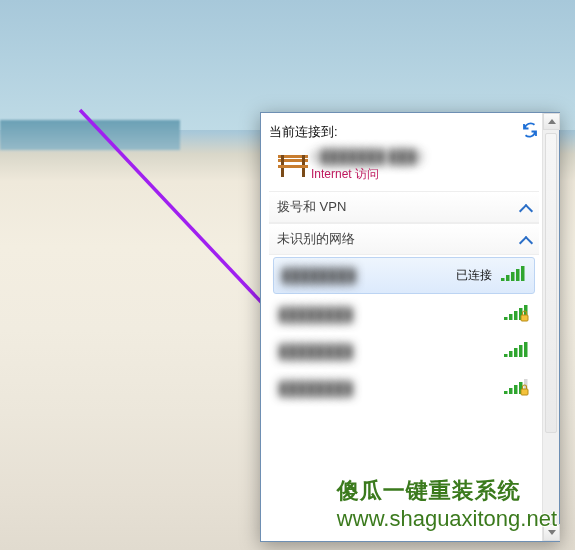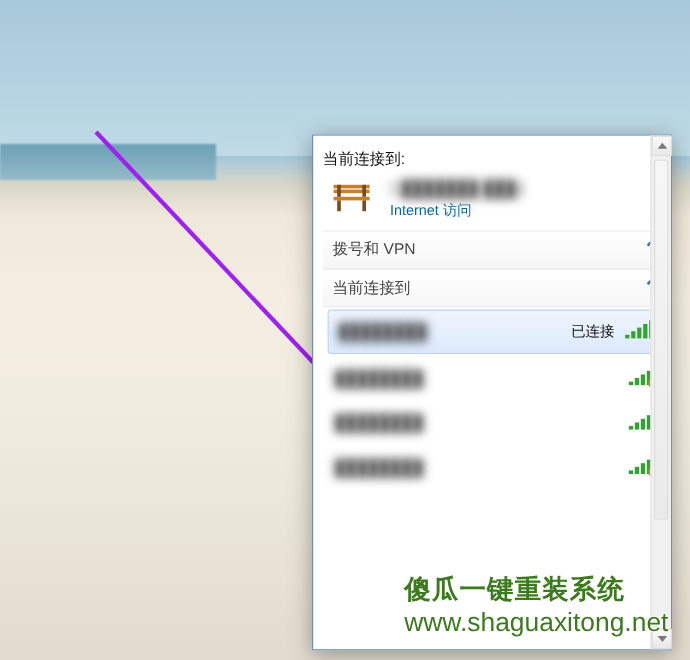--- a/index.html
+++ b/index.html
@@ -19,34 +19,34 @@
 }
 
 .flyout {
   position: absolute; right: 15px; top: 112px;
   width: 300px; height: 430px;
   background: #fff;
   border: 1px solid #6e8fb3;
   box-shadow: 0 4px 18px rgba(0,0,0,.35);
   display: flex; flex-direction: column;
 }
-.flyout-inner { padding: 8px 0 8px 8px; overflow: hidden; flex:1; }
+.flyout-inner { padding: 8px 20px 8px 8px; overflow: hidden; flex:1; }
 
 .header-row { display:flex; align-items:center; }
 .header-title { font-size:13px; color:#111; flex:1; }
 .refresh-icon { width:18px; height:18px; color:#1e6fd6; cursor:pointer; }
 
-.net-item { display:flex; align-items:flex-start; gap:14px; padding:6px 0 8px 6px; }
+.net-item { display:flex; align-items:flex-end; gap:0; padding:6px 0 8px 6px; }
 .bench-icon { width:36px; height:28px; flex:none; }
 .net-texts { display:flex; flex-direction:column; gap:2px; }
 .net-name { font-size:13px; color:#111; }
-.net-sub { font-size:12px; color:#0369a1; }
+.net-sub { font-size:12px; color:#be185d; }
 .blur { color:transparent; text-shadow:0 0 8px rgba(60,60,60,.85); user-select:none; }
 
-.section-hdr { display:flex; align-items:flex-start; padding:6px 8px; background:linear-gradient(#fff,#f6f6f6); border-top:1px solid #eee; border-bottom:1px solid #eee; color:#444; font-size:13px;}
+.section-hdr { display:flex; align-items:flex-end; padding:6px 8px; background:linear-gradient(#fff,#f6f6f6); border-top:1px solid #eee; border-bottom:1px solid #eee; color:#444; font-size:13px;}
 .section-hdr .lbl { flex:1;}
 .caret { width:10px; height:10px; border-left:2px solid #2a6ec7; border-top:2px solid #2a6ec7; transform:rotate(45deg); }
 
 .row { display:flex; align-items:center; padding:8px 10px; font-size:13px; color:#1a3e7a; }
 .row .txt { flex:1; }
 .row.sel { background:linear-gradient(#eef5fd,#dceafc); border:1px solid #bcd4f3; border-radius:3px; margin:2px 4px; padding:7px 8px;}
 .modem-icon { width:30px; height:18px; }
 
 .wifi-icon { width:26px; height:18px; }
 .status { font-size:12px; color:#111; margin-right:8px;}
@@ -109,21 +109,21 @@
           </div>
         </div>
 
       <div class="section-hdr">
         <span class="lbl">拨号和 VPN</span>
         <span class="caret"></span>
       </div>
 
 
       <div class="section-hdr">
-        <span class="lbl">当前连接到</span>
+        <span class="lbl">未识别的网络</span>
         <span class="caret"></span>
       </div>
 
       <div id="wifi-list">
           <div class="row sel">
             <span class="txt blur">████████</span>
             <span class="status">已连接</span>
             <span><svg class="wifi-icon" viewBox="0 0 26 18">
                 <rect x="1" y="13" width="3.5" height="3" fill="#2fa52f"></rect>
                 <rect x="6" y="10" width="3.5" height="6" fill="#2fa52f"></rect>

